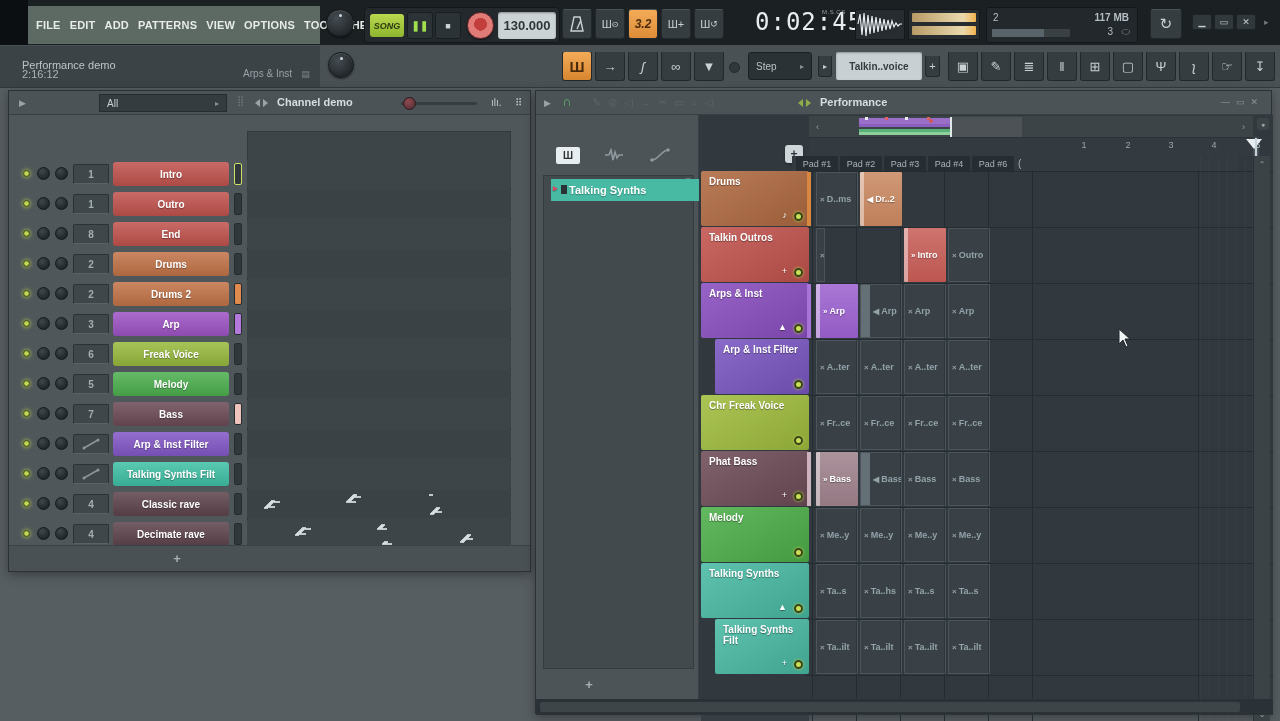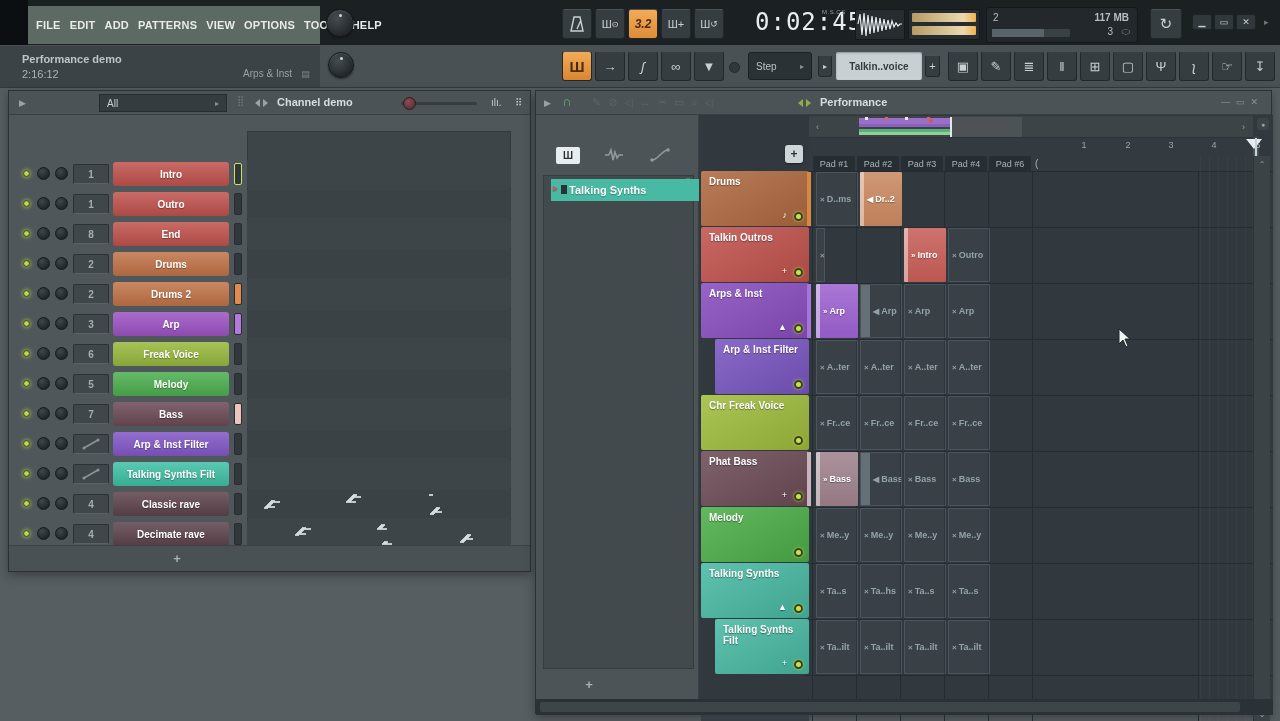--- a/index.html
+++ b/index.html
@@ -33,21 +33,21 @@
   .timeunit{color:#95a0a6;font-size:6px;letter-spacing:.5px;}
   .scope{left:855px;top:9px;width:50px;height:31px;background:#262c30;border:1px solid #15191c;border-radius:2px;}
   .meterwrap{left:908px;top:9px;width:72px;height:31px;background:#262c30;border:1px solid #15191c;border-radius:2px;}
   .mbar{left:3px;width:64px;height:9px;background:linear-gradient(90deg,#b79b66,#ead9ad 80%,#f0b24e);border-radius:1px;}
   .cpu{left:986px;top:7px;width:152px;height:36px;background:#22282c;border:1px solid #14181b;border-radius:3px;
        color:#b6bfc4;font-size:10px;}
   .winbtn{width:20px;height:16px;top:14px;background:#31383c;border:1px solid #1d2control;border:1px solid #1d2327;
           border-radius:2px;color:#c6ced2;font-size:9px;}
   .row2{left:0;top:45px;width:1280px;height:43px;background:#4a5155;border-bottom:1px solid #33393d;}
   .sesspanel{left:0;top:1px;width:320px;height:41px;background:#3c4347;}
-  .sess-name{left:22px;top:7px;color:#bcc5c9;font-size:11px;font-weight:bold;}
+  .sess-name{left:22px;top:13px;color:#bcc5c9;font-size:11px;}
   .sess-len{left:22px;top:22px;color:#aab3b8;font-size:11px;}
   .sess-focus{right:28px;top:22px;color:#97a1a6;font-size:10px;}
   .sbtn{width:30px;height:30px;top:6px;background:#353d41;border:1px solid #22282b;border-top-color:#4b5357;
         border-radius:3px;color:#c9d1d5;font-size:13px;}
   .sbtn.orange{background:linear-gradient(#f3ab58,#d8862f);color:#4a2c0c;font-weight:bold;font-size:15px;}
   .stepdd{left:748px;top:7px;width:64px;height:28px;background:#2b3236;border:1px solid #1b2023;border-radius:3px;
           color:#b9c2c6;font-size:10px;display:flex;align-items:center;padding:0 7px;justify-content:space-between;}
   .patlcd{left:836px;top:7px;width:86px;height:28px;background:#c9d0d3;border-radius:2px;color:#343c40;
           font-size:10px;font-weight:bold;box-shadow:inset 0 1px 2px rgba(0,0,0,.3);}
   
@@ -102,20 +102,27 @@
         <span class="menuitem">PATTERNS</span>
         <span class="menuitem">VIEW</span>
         <span class="menuitem">OPTIONS</span>
         <span class="menuitem">TOOLS</span>
         <span class="menuitem">HELP</span>
       </div>
     <div class="knob" style="left:326px;top:9px;width:28px;height:28px;">
         <span class="dot"></span>
       </div>
 
+    <div class="tpanel">
+      <div class="lcd-song flexc">SONG</div>
+      <div class="btn-dark flexc" style="left:42px;top:4px;width:26px;height:27px;color:#9fe04c;font-size:10px;font-weight:bold;">❚❚</div>
+      <div class="btn-dark flexc" style="left:70px;top:4px;width:26px;height:27px;font-size:9px;">■</div>
+      <div class="rec" style="left:102px;top:4px;width:27px;height:27px;"></div>
+      <div class="lcd-light flexc" style="left:133px;top:4px;width:58px;height:27px;font-size:13px;">130.000</div>
+    </div>
 
     <div class="tbtn flexc" style="left:562px;">
       <svg width="14" height="16" viewBox="0 0 14 16" style="position:static">
           <path d="M4 1 L10 1 L13 15 L1 15 Z M7 13 L11 4" stroke="#c9d1d5" fill="none" stroke-width="1.4"></path>
         </svg>
     </div>
     <div class="tbtn flexc" style="left:595px;font-size:11px;">Ш<span style="position:static;font-size:8px;">ʘ</span></div>
     <div class="tbtn orange flexc" style="left:628px;font-size:12px;font-style:italic;">3.2</div>
     <div class="tbtn flexc" style="left:661px;font-size:11px;">Ш+</div>
     <div class="tbtn flexc" style="left:694px;font-size:11px;">Ш<span style="position:static;font-size:9px;">↺</span></div>
@@ -451,21 +458,21 @@
 
       <div id="timeline" style="left:110px;top:23px;width:444px;height:18px;background:#333b40;">
           <div class="barnum" style="left: 265px;">1</div>
           <div class="barnum" style="left: 309px;">2</div>
           <div class="barnum" style="left: 352px;">3</div>
           <div class="barnum" style="left: 395px;">4</div>
           <div class="barnum" style="left: 439px;">5</div>
         </div>
       <div style="left:547px;top:24px;width:0;height:0;border:8px solid transparent;border-top:10px solid #e8eef0;"></div>
 
-      <div id="padrow" style="left:110px;top:41px;width:444px;height:16px;background:#333b40;">
+      <div id="padrow" style="left:93px;top:41px;width:444px;height:16px;background:#333b40;">
           <div class="padtab flexc" style="left: 4px; width: 42px;">Pad #1</div>
           <div class="padtab flexc" style="left: 48px; width: 42px;">Pad #2</div>
           <div class="padtab flexc" style="left: 92px; width: 42px;">Pad #3</div>
           <div class="padtab flexc" style="left: 136px; width: 42px;">Pad #4</div>
           <div class="padtab flexc" style="left: 180px; width: 42px;">Pad #6</div>
           <div style="left: 226px; top: 2px; color: rgb(170, 180, 184); font-size: 10px;">(</div>
         </div>
 
       <div id="tracks" style="left:0;top:0;width:574px;height:584px;">
           <div class="gridline-v" style="left: 113px; top: 57px; height: 550px;"></div>

